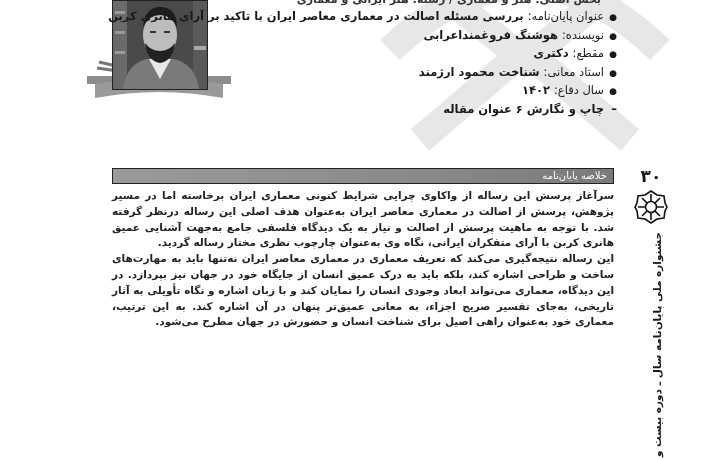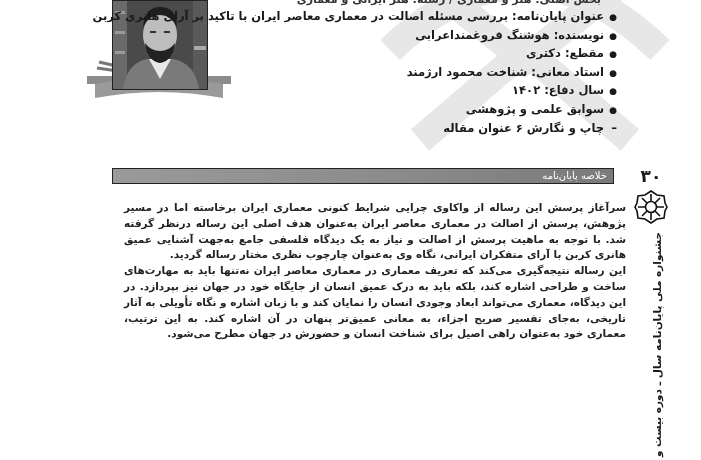--- a/index.html
+++ b/index.html
@@ -27,35 +27,35 @@
       border: 1px solid #222; overflow: hidden;
     }
     .info-list {
       position: absolute; right: 84px; top: 8px; width: 390px;
       direction: rtl; text-align: right; margin: 0; padding: 0; list-style: none;
       font-size: 11.5px; font-weight: bold; line-height: 17.6px;
     }
     .info-list li { white-space: nowrap; }
     .info-list .bullet { display: inline-block; width: 9px; font-size: 9px; margin-left: 4px; }
     .info-list .dash { display: inline-block; width: 9px; margin-left: 4px; }
-    .info-list .lbl { font-weight: bold; }
+    .info-list .lbl { font-weight: normal; }
     .info-list .val { font-weight: bold; }
     .section-bar {
       position: absolute; left: 112px; top: 168px; width: 500px; height: 14px;
       background: linear-gradient(90deg, #9a9a9a 0%, #8a8a8a 60%, #7a7a7a 100%);
       border: 1px solid #222; direction: rtl;
     }
     .section-bar .title {
       position: absolute; right: 6px; top: -1px; color: #fff;
       font-size: 10px; font-weight: normal; line-height: 16px;
     }
     .abstract {
       position: absolute; left: 112px; top: 188px; width: 502px;
       direction: rtl; text-align: justify; text-align-last: right;
-      font-size: 10.5px; line-height: 15.8px; margin: 12px; font-weight: bold; color: #222;
+      font-size: 10.5px; line-height: 15.8px; margin: 0; font-weight: bold; color: #222;
     }
     .abstract p { margin: 0; }
     .page-num {
       position: absolute; left: 636px; top: 166px; width: 30px; text-align: center;
       font-size: 17px; font-weight: bold; font-family: "DejaVu Sans", sans-serif;
     }
     .emblem { position: absolute; left: 634px; top: 190px; width: 34px; height: 34px; }
     .vertical-title {
       position: absolute; left: 651px; top: 232px;
       writing-mode: vertical-rl; transform: rotate(180deg);
@@ -101,21 +101,20 @@
     </svg>
   </div>
 </div>
 
 <ul class="info-list">
   <li><span class="bullet">●</span><span class="lbl">عنوان پایان‌نامه:</span> <span class="val">بررسی مسئله اصالت در معماری معاصر ایران با تاکید بر آرای هانری کربن</span></li>
   <li><span class="bullet">●</span><span class="lbl">نویسنده:</span> <span class="val">هوشنگ فروغمنداعرابی</span></li>
   <li><span class="bullet">●</span><span class="lbl">مقطع:</span> <span class="val">دکتری</span></li>
   <li><span class="bullet">●</span><span class="lbl">استاد معانی:</span> <span class="val">شناخت محمود ارژمند</span></li>
   <li><span class="bullet">●</span><span class="lbl">سال دفاع:</span> <span class="val">۱۴۰۲</span></li>
-  <li><span class="bullet">●</span><span class="lbl">سوابق علمی و پژوهشی</span><span class="val"></span></li>
   <li><span class="dash">–</span><span class="val">چاپ و نگارش ۶ عنوان مقاله</span></li>
 </ul>
 
 <div class="section-bar">
   <span class="title">خلاصه پایان‌نامه</span>
 </div>
 
 <div class="abstract">
   <p>سرآغاز پرسش این رساله از واکاوی چرایی شرایط کنونی معماری ایران برخاسته اما در مسیر پژوهش، پرسش از اصالت در معماری معاصر ایران به‌عنوان هدف اصلی این رساله درنظر گرفته شد. با توجه به ماهیت پرسش از اصالت و نیاز به یک دیدگاه فلسفی جامع به‌جهت آشنایی عمیق هانری کربن با آرای متفکران ایرانی، نگاه وی به‌عنوان چارچوب نظری مختار رساله گردید.</p>
   <p>این رساله نتیجه‌گیری می‌کند که تعریف معماری در معماری معاصر ایران نه‌تنها باید به مهارت‌های ساخت و طراحی اشاره کند، بلکه باید به درک عمیق انسان از جایگاه خود در جهان نیز بپردازد. در این دیدگاه، معماری می‌تواند ابعاد وجودی انسان را نمایان کند و با زبان اشاره و نگاه تأویلی به آثار تاریخی، به‌جای تفسیر صریح اجزاء، به معانی عمیق‌تر پنهان در آن اشاره کند. به این ترتیب، معماری خود به‌عنوان راهی اصیل برای شناخت انسان و حضورش در جهان مطرح می‌شود.</p>

